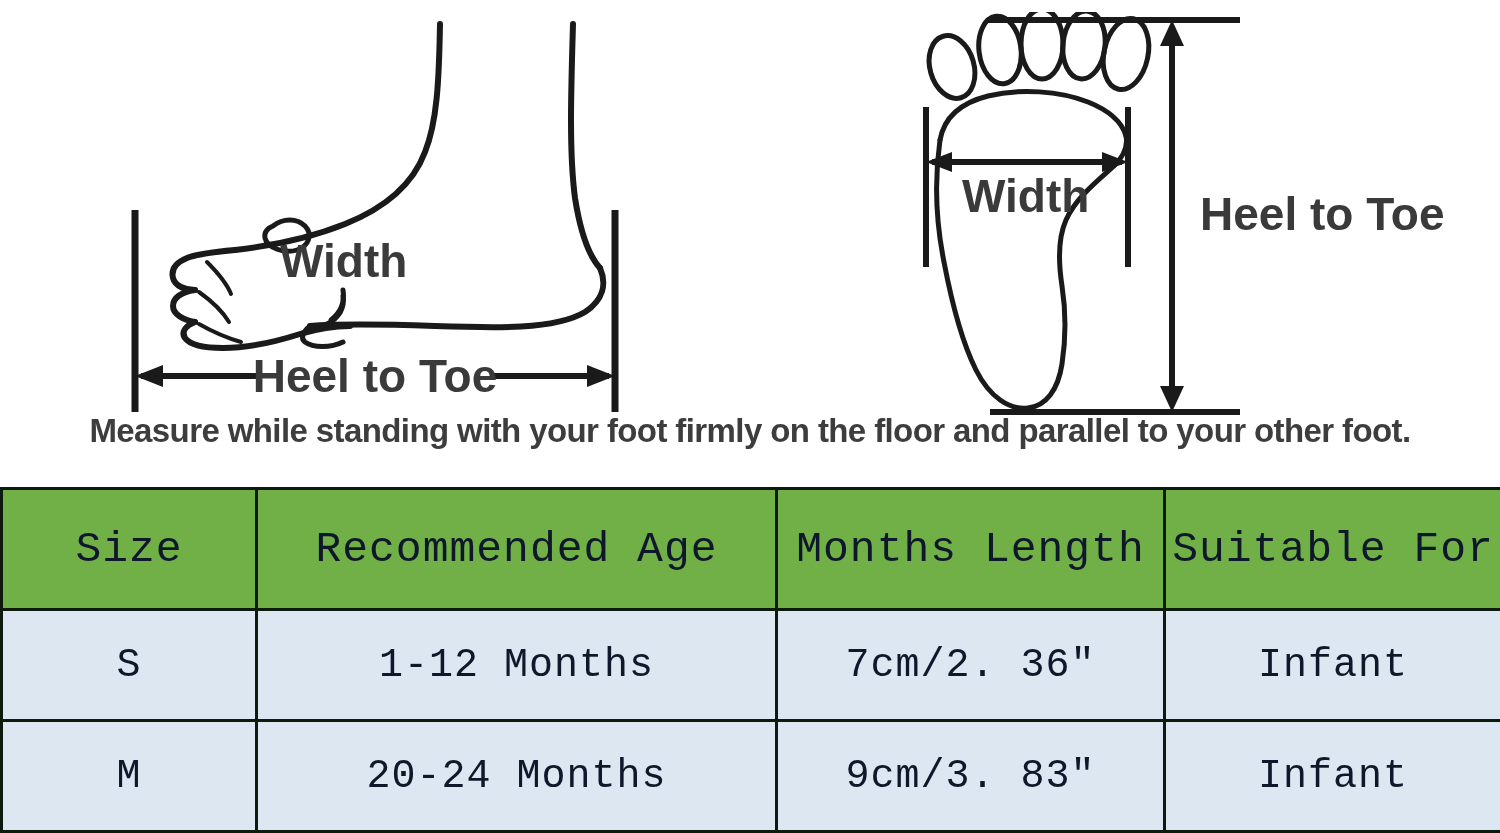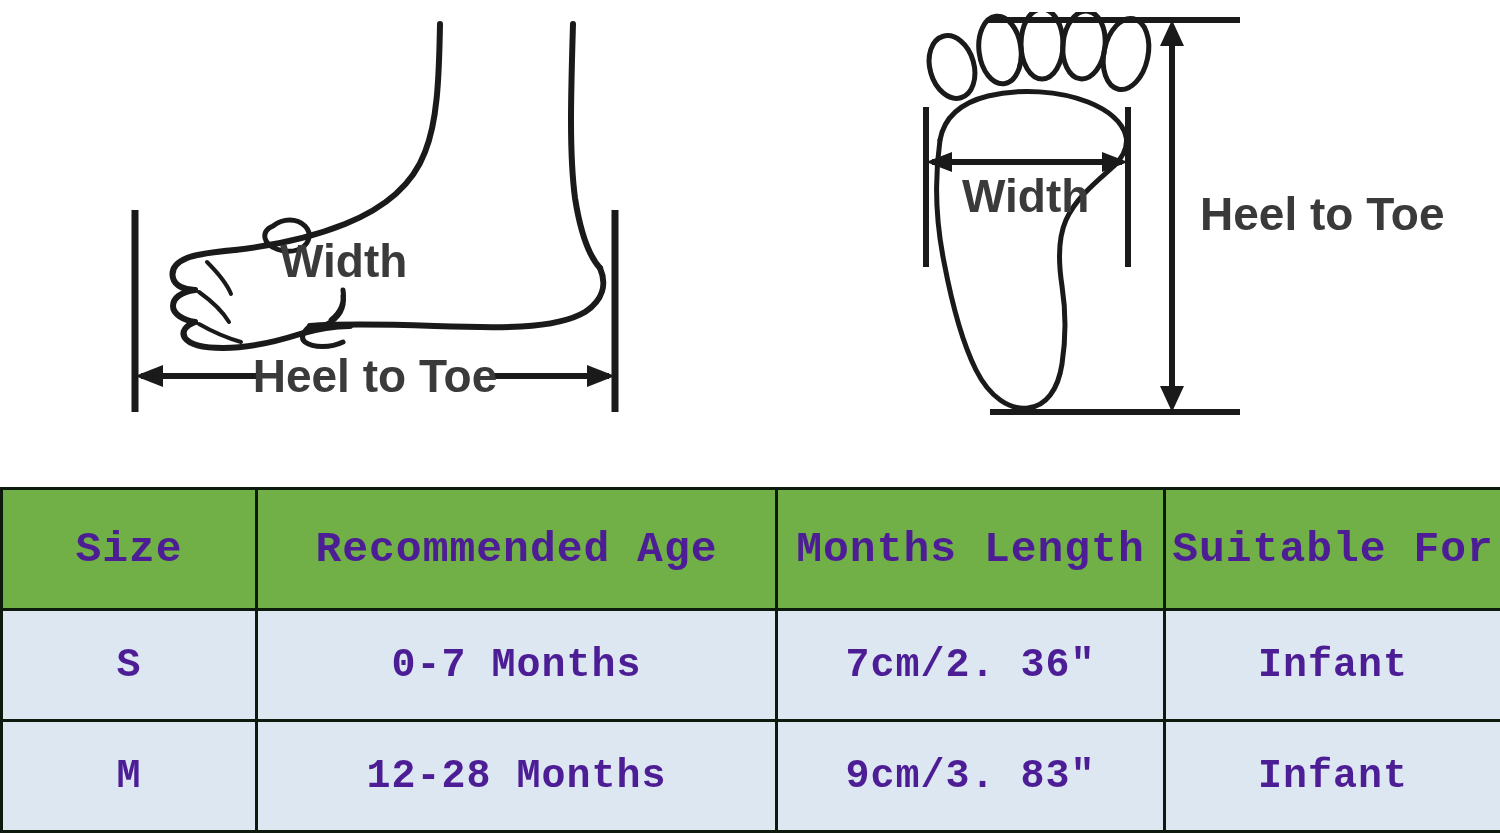--- a/index.html
+++ b/index.html
@@ -80,22 +80,22 @@
   #size-table col.c1 { width: 255px; }
   #size-table col.c2 { width: 520px; }
   #size-table col.c3 { width: 388px; }
   #size-table col.c4 { width: 337px; }
 
   #size-table th,
   #size-table td {
     border: 3px solid #0d1a0d;
     text-align: center;
     vertical-align: middle;
-    color: #4c1d95;
-    font-weight: bold;
+    color: #0f172a;
+    font-weight: normal;
     padding: 0;
   }
   #size-table thead th {
     background: #70B046;
     height: 118px;
     font-size: 43px;
     letter-spacing: 1px;
   }
   #size-table tbody td {
     background: #dde7f2;
@@ -190,45 +190,46 @@
           <line x1="90" y1="400" x2="340" y2="400" stroke="#1a1a1a" stroke-width="6"></line>
           <line x1="272" y1="14" x2="272" y2="394" stroke="#1a1a1a" stroke-width="6"></line>
           <polygon points="272,8 260,34 284,34" fill="#1a1a1a"></polygon>
           <polygon points="272,400 260,374 284,374" fill="#1a1a1a"></polygon>
           <text class="dim-label" x="300" y="218" font-size="46">Heel to Toe</text>
         </g>
       </svg>
     </div>
   </div>
 
+  <div id="instruction">Measure while standing with your foot firmly on the floor and parallel to your other foot.</div>
 
   <table id="size-table">
     <colgroup>
       <col class="c1">
         <col class="c2">
         <col class="c3">
         <col class="c4">
     </colgroup>
     <thead>
       <tr>
         <th>Size</th>
         <th>Recommended Age</th>
         <th>Months Length</th>
         <th>Suitable For</th>
       </tr>
     </thead>
     <tbody>
       <tr>
         <td>S</td>
-        <td>0-7 Months</td>
+        <td>1-12 Months</td>
         <td>7cm/2. 36″</td>
         <td>Infant</td>
       </tr>
       <tr>
         <td>M</td>
-        <td>12-28 Months</td>
+        <td>20-24 Months</td>
         <td>9cm/3. 83″</td>
         <td>Infant</td>
       </tr>
     </tbody>
   </table>
 
 </div>
 
 </body></html>

